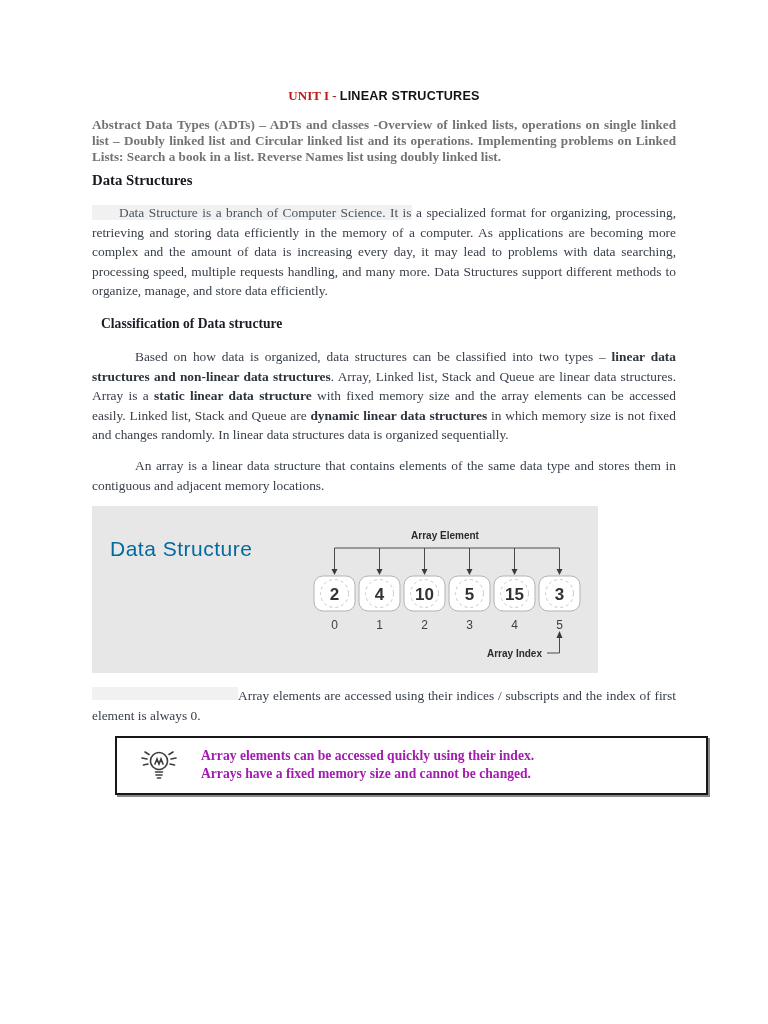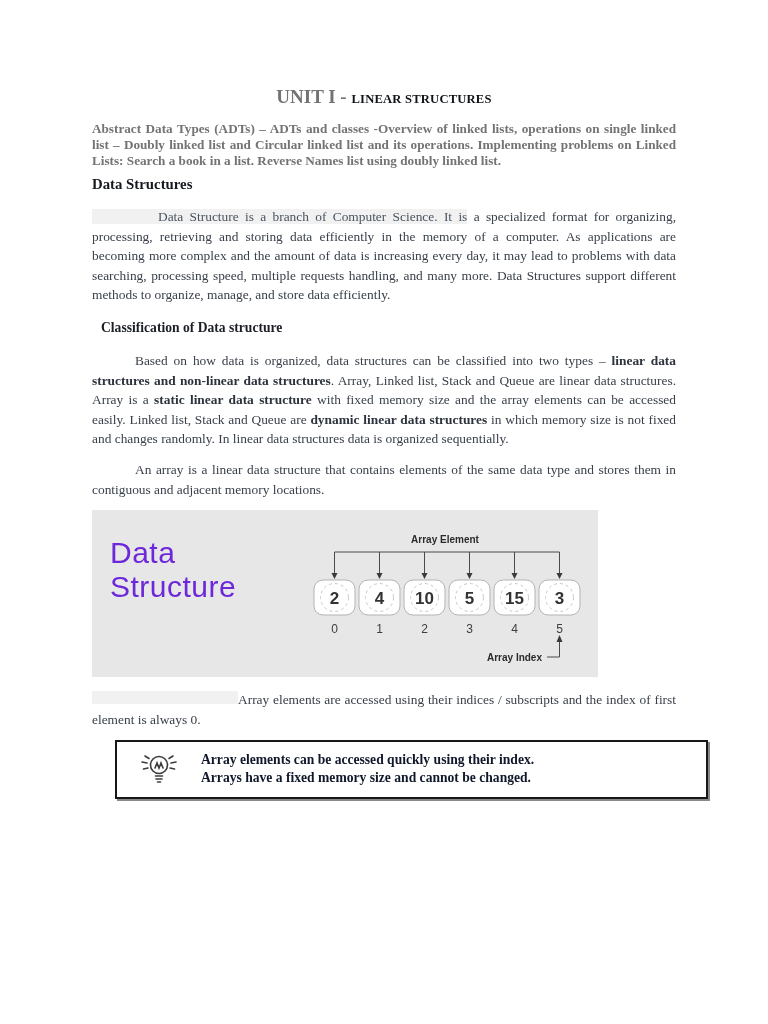--- a/index.html
+++ b/index.html
@@ -13,24 +13,24 @@
     font-family:"Liberation Serif", serif;
     color:#39404a;
   }
   .doc-title{
     text-align:center;
     margin:0 0 13px 0;
     white-space:nowrap;
   }
   .t-serif{
     font-family:"Liberation Serif", serif;
-    font-weight:bold;font-size:19px;color:#737373;
+    font-weight:bold;font-size:13px;color:#b91c1c;
   }
   .t-sans{
-    font-family:Liberation Serif, serif;
+    font-family:Liberation Sans, sans-serif;
     font-weight:bold;font-size:12.6px;color:#101317;
     letter-spacing:.2px;
   }
   .syllabus{
     margin:0 0 8px 0;
     font-weight:bold;
     font-size:13.2px;line-height:15.8px;
     text-align:justify;
     color:#737373;
   }
@@ -41,21 +41,21 @@
     font-family:"Liberation Serif", serif;
   }
   .body-p{
     margin:0 0 16px 0;
     font-size:13.4px;line-height:19.4px;
     text-align:justify;
   }
   .indent-p{text-indent:43px;}
   .hl{
     background:#f1f1f1;
-    padding-left:66px;
+    padding-left:27px;
     color:#49545f;
   }
   .sec-heading{
     margin:0 0 15px 9px;
     font-size:13.6px;font-weight:bold;color:#1a1e24;
     font-family:"Liberation Serif", serif;
   }
   .p-tight{margin-bottom:12px;}
   .p-after-fig{margin-bottom:11px;}
   b{font-weight:bold;color:#2c333c;}
@@ -70,41 +70,41 @@
     flex:0 0 218px;
     box-sizing:border-box;
     padding:26px 0 0 18px;
     font-family:"Liberation Sans", sans-serif;
   }
   .fig-word{
     font-size:38px;font-weight:bold;color:#2d2d2d;
     letter-spacing:1px;line-height:44px;
   }
   .fig-sub{
-    font-size:30px;font-weight:500;color:#6d28d9;
+    font-size:21px;font-weight:500;color:#0369a1;
     letter-spacing:.5px;line-height:34px;
   }
   .fig-right{flex:1 1 auto;padding-top:20px;}
   .fig-svg{display:block;}
   .note-box{
     box-sizing:border-box;
     width:593px;
     margin-left:23px;
     border:2px solid #16181a;
     box-shadow:2px 2px 0 rgba(40,40,40,.55);
     background:#fff;
     display:flex;align-items:center;
     padding:7px 10px 8px 14px;
   }
   .note-icon{flex:0 0 56px;display:flex;align-items:center;justify-content:center;}
   .note-text{
     flex:1 1 auto;
     font-family:"Liberation Serif", serif;
     font-weight:bold;font-size:13.6px;line-height:18.5px;
-    color:#0f172a;
+    color:#a21caf;
     padding-left:14px;
   }
   .blank-hl{
     display:inline-block;
     width:146px;height:13px;
     background:#f1f1f1;
     vertical-align:baseline;
   }
 </style>
 </head>

